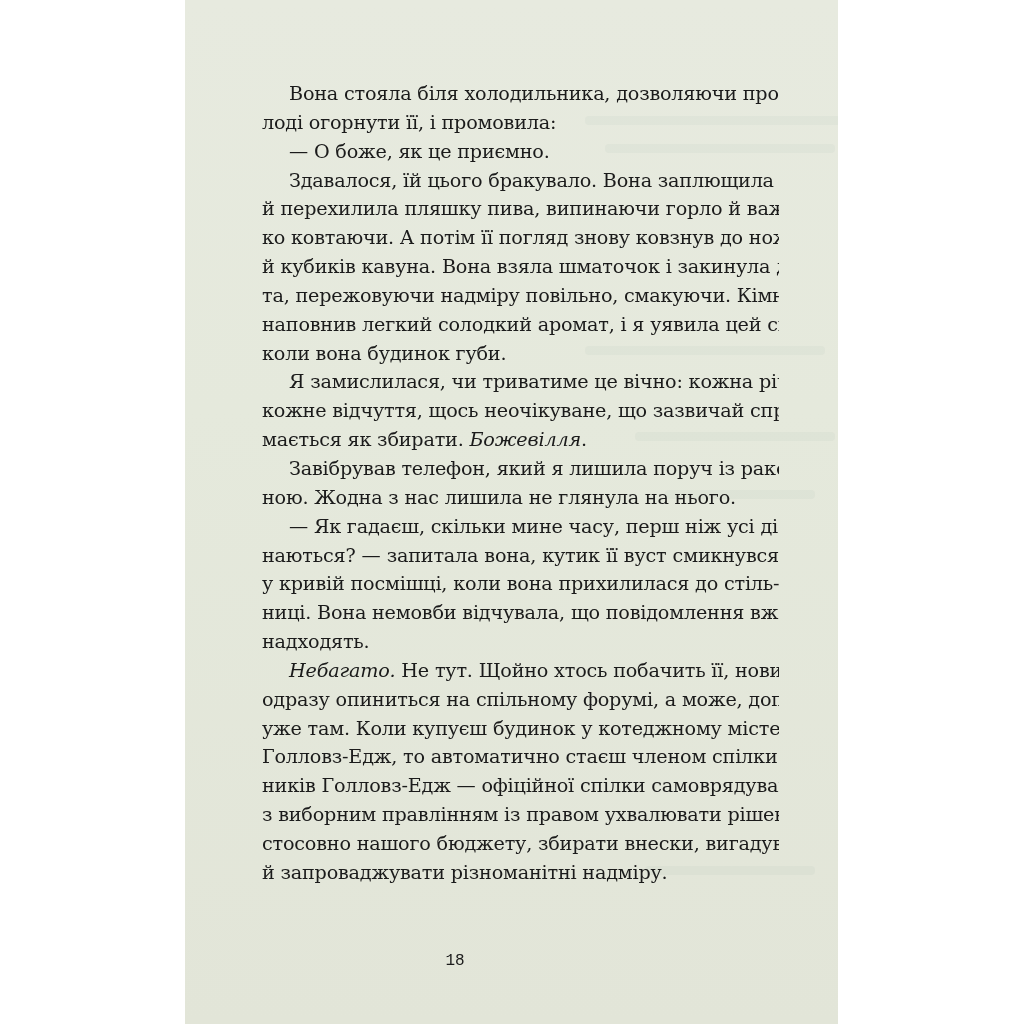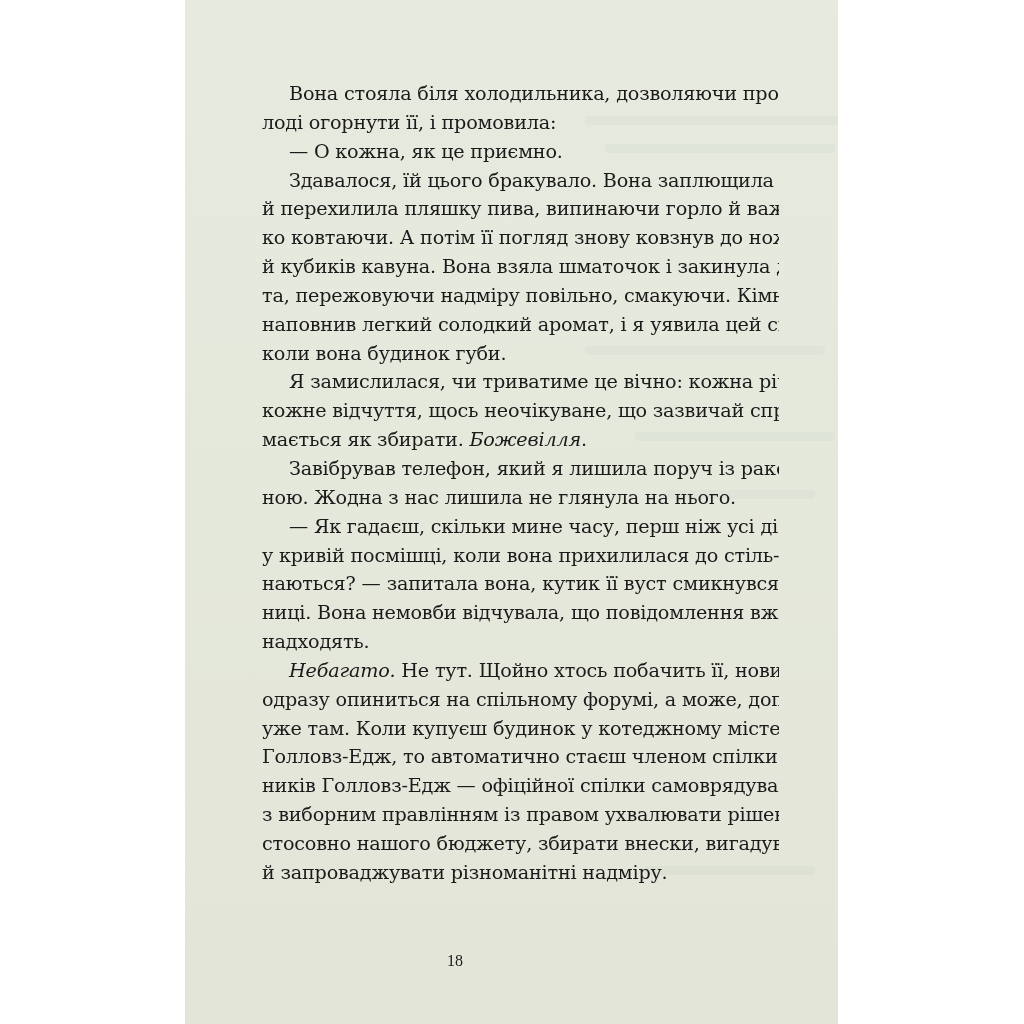--- a/index.html
+++ b/index.html
@@ -54,56 +54,56 @@
     }
     .line.indent { padding-left: 27px; }
     .line.last { text-align-last: left; }
     .line .it { font-style: italic; }
     .page-number {
       position: absolute;
       left: 0;
       width: 540px;
       top: 952px;
       text-align: center;
-      font-family: Liberation Serif, serif;
+      font-family: Liberation Mono, monospace;
       font-size: 16px;
       color: #1b1b1b;
     }
   </style>
 </head>
 <body>
 
 <div class="stage">
   <div class="page">
     <div class="bleed" style="top:116px"></div>
     <div class="bleed" style="top:144px;width:230px;left:420px"></div>
     <div class="bleed" style="top:346px;width:240px"></div>
     <div class="bleed" style="top:432px;width:200px;left:450px"></div>
     <div class="bleed" style="top:490px;width:150px;left:480px"></div>
     <div class="bleed" style="top:866px;width:170px;left:460px"></div>
 
     <div class="text-block">
       <span class="line indent">Вона стояла біля холодильника, дозволяючи прохо-</span>
       <span class="line last">лоді огорнути її, і промовила:</span>
-      <span class="line indent last">— О кожна, як це приємно.</span>
+      <span class="line indent last">— О боже, як це приємно.</span>
       <span class="line indent">Здавалося, їй цього бракувало. Вона заплющила очі</span>
       <span class="line">й перехилила пляшку пива, випинаючи горло й важ-</span>
       <span class="line">ко ковтаючи. А потім її погляд знову ковзнув до ножа</span>
       <span class="line">й кубиків кавуна. Вона взяла шматочок і закинула до ро-</span>
       <span class="line">та, пережовуючи надміру повільно, смакуючи. Кімнату</span>
       <span class="line">наповнив легкий солодкий аромат, і я уявила цей смак,</span>
       <span class="line last">коли вона будинок губи.</span>
       <span class="line indent">Я замислилася, чи триватиме це вічно: кожна річ,</span>
       <span class="line">кожне відчуття, щось неочікуване, що зазвичай сприй-</span>
       <span class="line last"><span>мається як збирати. </span><span class="it">Божевілля</span><span>.</span></span>
       <span class="line indent">Завібрував телефон, який я лишила поруч із ракови-</span>
       <span class="line last">ною. Жодна з нас лишила не глянула на нього.</span>
       <span class="line indent">— Як гадаєш, скільки мине часу, перш ніж усі діз-</span>
+      <span class="line">наються? — запитала вона, кутик її вуст смикнувся</span>
       <span class="line">у кривій посмішці, коли вона прихилилася до стіль-</span>
-      <span class="line">наються? — запитала вона, кутик її вуст смикнувся</span>
       <span class="line">ниці. Вона немовби відчувала, що повідомлення вже</span>
       <span class="line last">надходять.</span>
       <span class="line indent"><span class="it">Небагато.</span><span> Не тут. Щойно хтось побачить її, новина</span></span>
       <span class="line">одразу опиниться на спільному форумі, а може, допис</span>
       <span class="line">уже там. Коли купуєш будинок у котеджному містечку</span>
       <span class="line">Голловз-Едж, то автоматично стаєш членом спілки влас-</span>
       <span class="line">ників Голловз-Едж — офіційної спілки самоврядування</span>
       <span class="line">з виборним правлінням із правом ухвалювати рішення</span>
       <span class="line">стосовно нашого бюджету, збирати внески, вигадувати</span>
       <span class="line last">й запроваджувати різноманітні надміру.</span>

